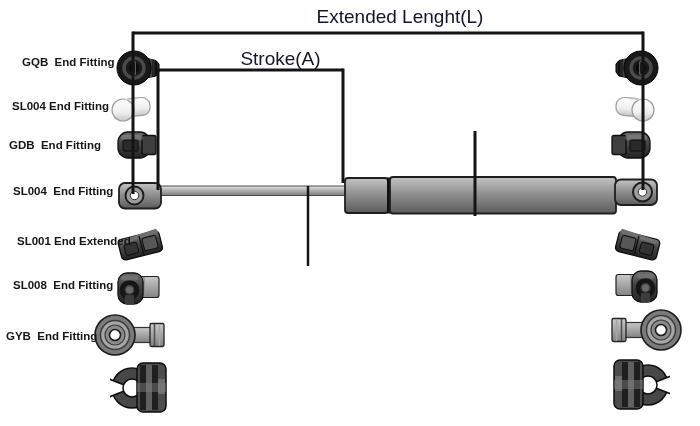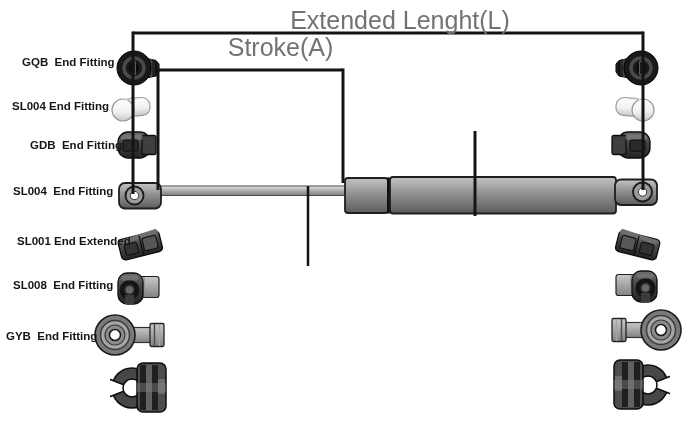--- a/index.html
+++ b/index.html
@@ -4,21 +4,21 @@
 <style>
   html,body { margin:0; padding:0; background:#ffffff; }
   .canvas {
     position:relative; width:700px; height:426px; background:#ffffff;
     overflow:hidden; font-family:"Liberation Sans", sans-serif;
   }
   .fit { position:absolute; }
   .mir { transform:scaleX(-1); }
   .overlay { position:absolute; left:0; top:0; pointer-events:none; }
   .dim {
-    position:absolute; font-size:25px; color:#737373; text-align:center;
+    position:absolute; font-size:19px; color:#0f172a; text-align:center;
     font-family:"Liberation Sans", sans-serif;
   }
   .flabel {
     position:absolute; font-size:11.5px; font-weight:bold; color:#161616;
     white-space:pre; font-family:"Liberation Sans", sans-serif;
   }
   .defs-holder { position:absolute; width:0; height:0; }
 </style>
 </head>
 <body>
@@ -188,23 +188,23 @@
       <path d="M643,31.5 V190"></path>
       <path d="M158,70 H343"></path>
       <path d="M158,68.5 V190"></path>
       <path d="M343,68.5 V183"></path>
       <path d="M475,131 V216"></path>
       <path d="M308,186 V266" stroke-width="2.5"></path>
     </g>
   </svg>
 
   <div class="dim" style="left:280px;top:6px;width:240px">Extended Lenght(L)</div>
-  <div class="dim" style="left:183px;top:33px;width:195px">Stroke(A)</div>
+  <div class="dim" style="left:183px;top:48px;width:195px">Stroke(A)</div>
 
   <div class="flabel" style="left:22px;top:56px">GQB  End Fitting</div>
   <div class="flabel" style="left:12px;top:100px">SL004 End Fitting</div>
-  <div class="flabel" style="left:30px;top:139px">GDB  End Fitting</div>
+  <div class="flabel" style="left:9px;top:139px">GDB  End Fitting</div>
   <div class="flabel" style="left:13px;top:185px">SL004  End Fitting</div>
   <div class="flabel" style="left:17px;top:235px">SL001 End Extended</div>
   <div class="flabel" style="left:13px;top:279px">SL008  End Fitting</div>
   <div class="flabel" style="left:6px;top:330px">GYB  End Fitting</div>
 
 </div>
 
 </body></html>

